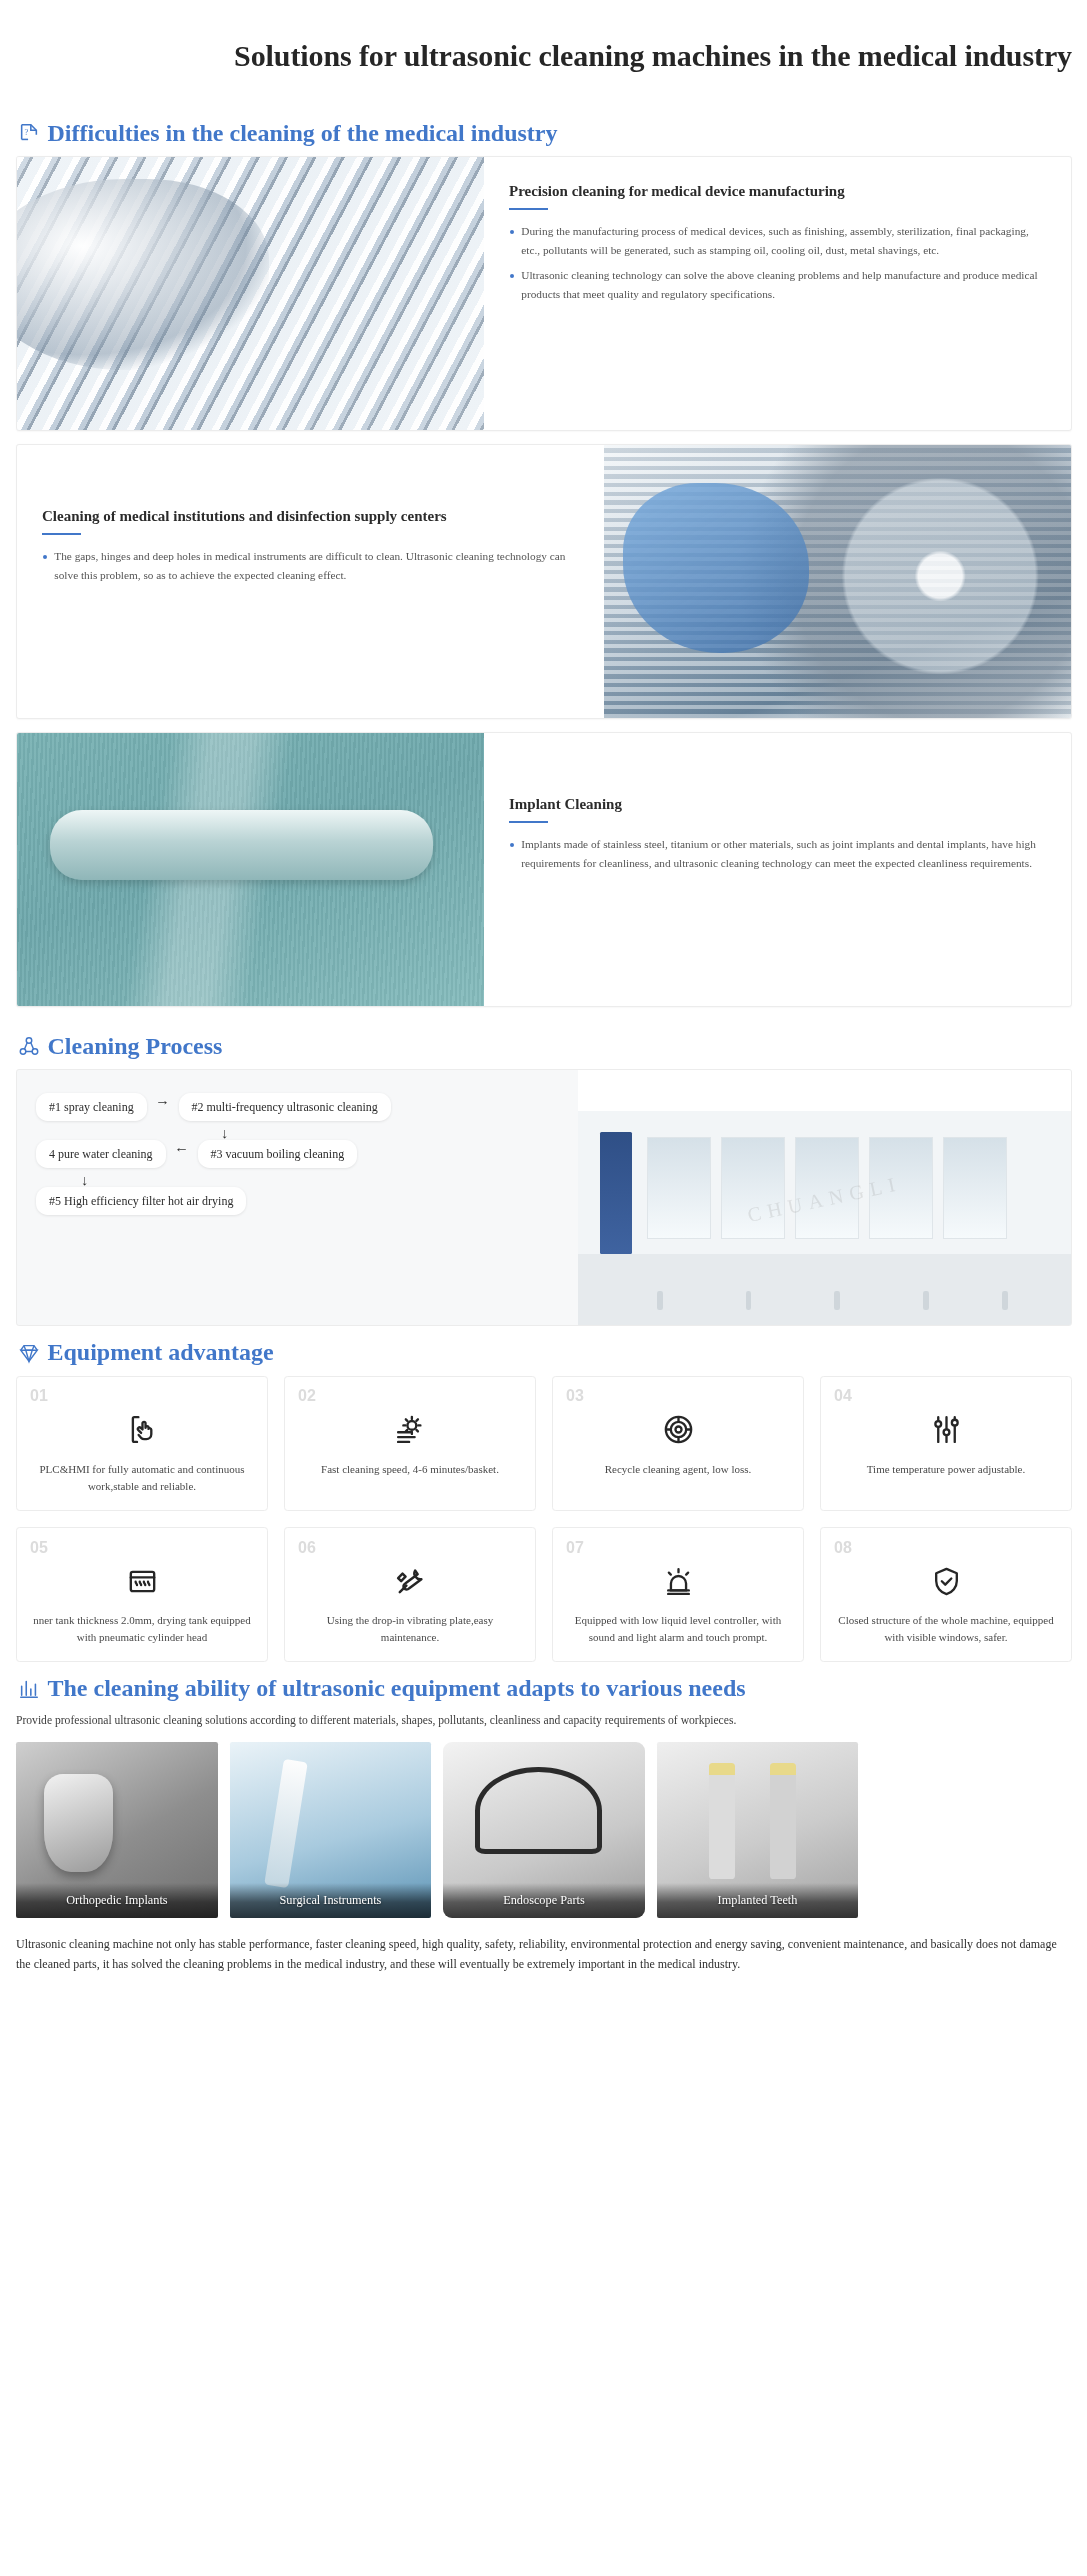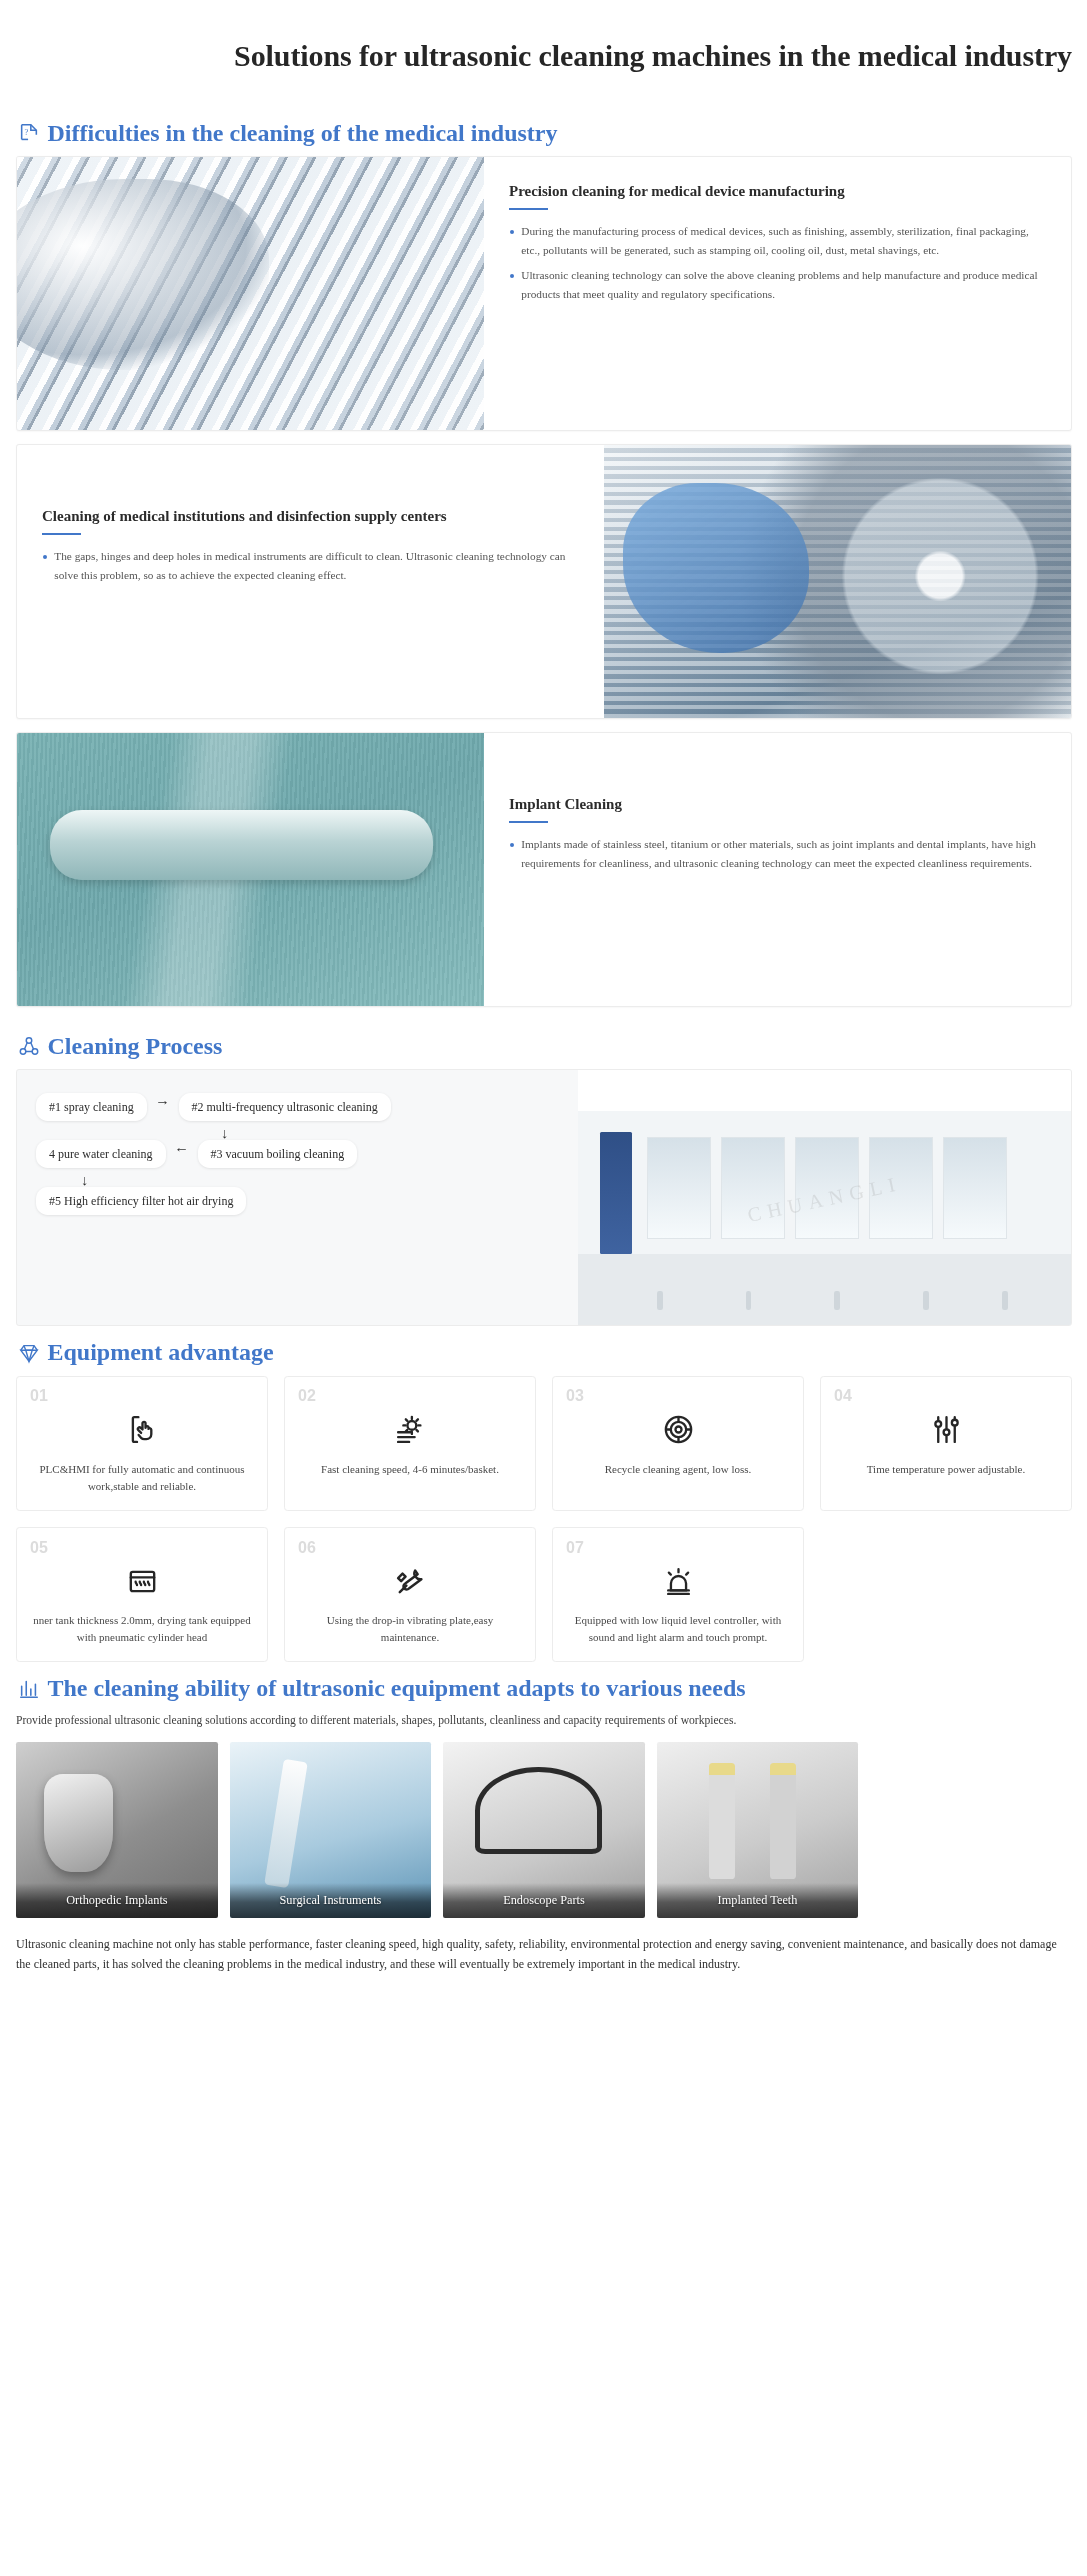--- a/index.html
+++ b/index.html
@@ -207,21 +207,21 @@
     position:absolute; left:0; right:0; bottom:0;
     height:35px; display:flex; align-items:center; justify-content:center;
     color:#fff; font-size:12.3px;
     background:linear-gradient(180deg, rgba(0,0,0,0) 0%, rgba(0,0,0,.55) 55%, rgba(0,0,0,.7) 100%);
     text-shadow:0 0.7px 2.2px rgba(0,0,0,.6);
   }
   .g1 { background:linear-gradient(150deg,#cfcfcf,#8e8e8e 55%,#6f6f6f); }
   .g1:before{content:"";position:absolute;left:14%;top:18%;width:34%;height:56%;border-radius:19px 19px 40% 40%;background:linear-gradient(160deg,#f2f2f2,#9a9a9a);box-shadow:0 4.4px 10px rgba(0,0,0,.3);}
   .g2 { background:linear-gradient(165deg,#eaf3f8,#a8cade 55%,#5c93b5); }
   .g2:before{content:"";position:absolute;left:22%;top:10%;width:12%;height:72%;transform:rotate(9deg);background:linear-gradient(180deg,#fdfdfd,#c3d7e2);border-radius:4.4px;}
-  .g3 { background:linear-gradient(160deg,#f3f3f3,#c9c9c9 60%,#9e9e9e); }
+  .g3 { background:linear-gradient(160deg,#f3f3f3,#c9c9c9 60%,#9e9e9e);border-radius:9px; }
   .g3:before{content:"";position:absolute;left:16%;top:14%;width:58%;height:44%;border:5px solid #2b2b2b;border-radius:50% 50% 8% 8%;}
   .g4 { background:linear-gradient(160deg,#f7f9fa,#d9e2e8 60%,#b9c7d1); }
   .g4:before{content:"";position:absolute;left:18%;top:16%;width:56%;height:12%;transform:rotate(26deg);background:linear-gradient(90deg,#ffffff,#dbe5ea);border:0.7px solid #c3cfd7;border-radius:2.9px;}
   .g4:after{content:"";position:absolute;left:54%;top:30%;width:26%;height:6%;transform:rotate(26deg);background:#f0a14a;border-radius:2.2px;}
   .g5 { background:linear-gradient(160deg,#efefef,#cbcbcb 55%,#a2a2a2); }
   .g5:before{content:"";position:absolute;left:26%;top:12%;width:13%;height:66%;background:linear-gradient(180deg,#e8d98a 0 10%,#dcdcdc 10% 100%);border-radius:3.6px;}
   .g5:after{content:"";position:absolute;left:56%;top:12%;width:13%;height:66%;background:linear-gradient(180deg,#e8d98a 0 10%,#d2d2d2 10% 100%);border-radius:3.6px;}
 
   .outro { font-size:12px; line-height:1.68; color:#2f2f2f; margin-top:16px; }
 </style>
@@ -428,20 +428,30 @@
       <div class="ico">
         <svg width="33" height="33" viewBox="0 0 24 24" fill="none" stroke="#262626" stroke-width="1.7" stroke-linecap="round">
           <path d="M6.5 18.5v-5a5.5 5.5 0 0 1 11 0v5z"></path>
           <path d="M4.5 18.5h15M4.5 21h15"></path>
           <path d="M12 5.2V3M6.4 7 5 5.6M17.6 7 19 5.6"></path>
         </svg>
       </div>
       <div class="cap">Equipped with low liquid level controller, with sound and light alarm and touch prompt.</div>
     </div>
 
+    <div class="adv">
+      <div class="num">08</div>
+      <div class="ico">
+        <svg width="33" height="33" viewBox="0 0 24 24" fill="none" stroke="#262626" stroke-width="1.7" stroke-linecap="round" stroke-linejoin="round">
+          <path d="M12 2.8 4.5 6v5.6c0 4.5 3.1 8.3 7.5 9.6 4.4-1.3 7.5-5.1 7.5-9.6V6z"></path>
+          <path d="m8.6 11.8 2.5 2.5 4.4-4.5"></path>
+        </svg>
+      </div>
+      <div class="cap">Closed structure of the whole machine, equipped with visible windows, safer.</div>
+    </div>
 
   </div>
 
   <div class="sec-head">
     <span class="sec-ico">
       <svg width="22" height="22" viewBox="0 0 24 24" fill="none" stroke="#4177c9" stroke-width="1.7" stroke-linecap="round">
         <path d="M4 20V10M9 20V5M14 20v-7M19 20V8"></path>
         <path d="M3 22h18"></path>
       </svg>
     </span>

